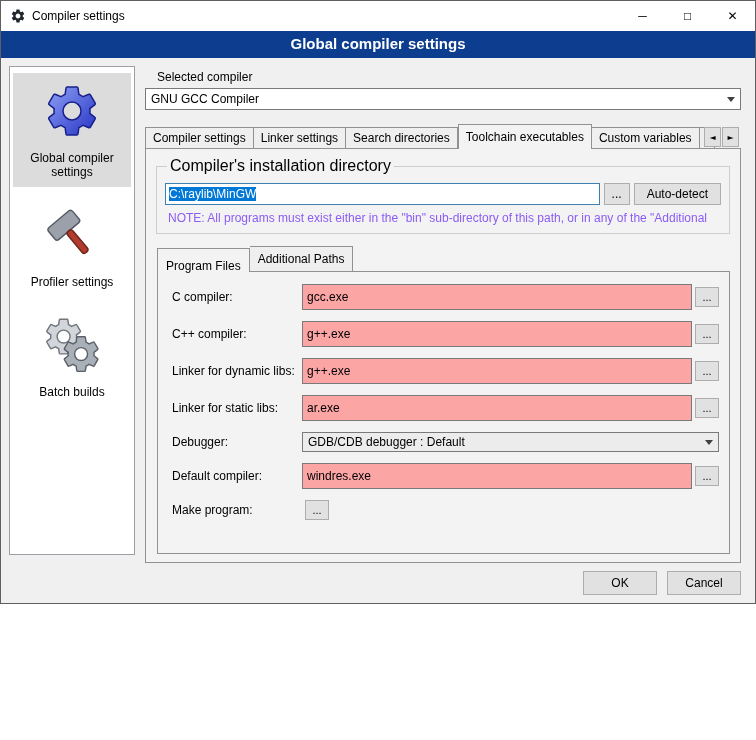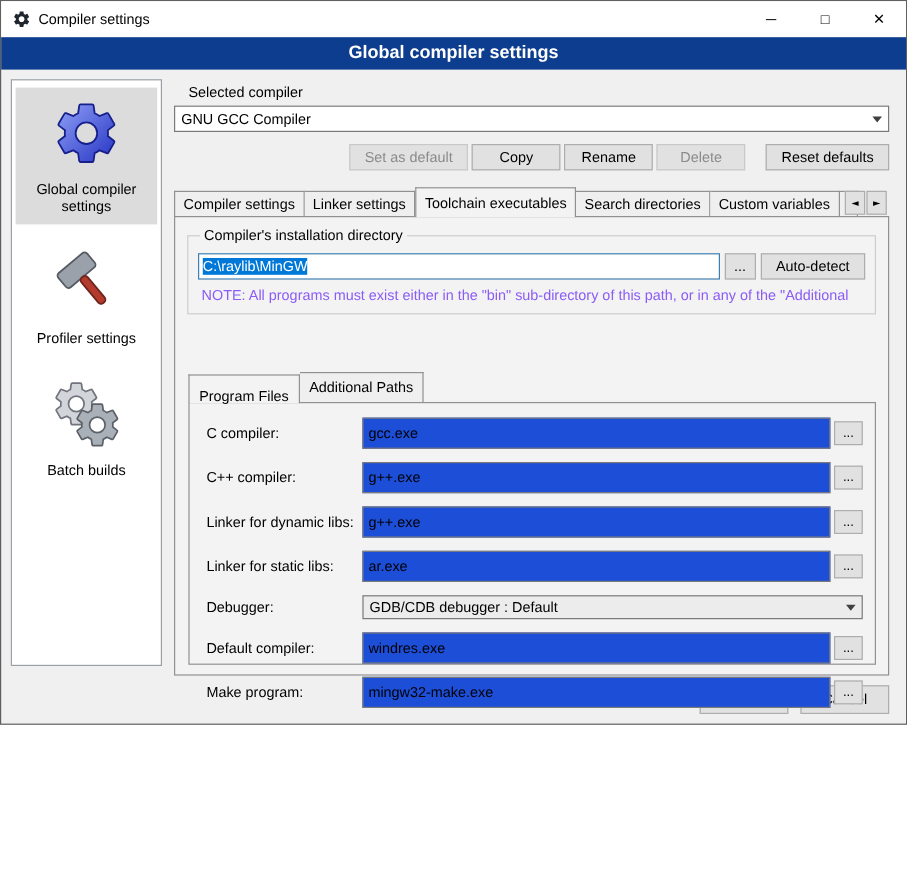--- a/index.html
+++ b/index.html
@@ -48,37 +48,37 @@
   .tab { height: 21px; padding: 0 7px; display: flex; align-items: center; background: #efefef; border: 1px solid #919191; border-bottom: none; cursor: pointer; white-space: nowrap; flex: 0 0 auto; }
   .tab + .tab { border-left: none; }
   .tab.active { height: 25px; background: #f3f3f3; margin-bottom: -1px; border-left: 1px solid #919191; padding-bottom: 1px; }
   .tab.clip { flex: 0 1 auto; min-width: 0; max-width: 42px; overflow: hidden; }
   .tab-scroll { position: absolute; right: 2px; bottom: 1px; display: flex; gap: 1px; }
   .tsbtn { width: 17px; height: 20px; font-size: 8px; background: #e1e1e1; border: 1px solid #adadad; padding: 0; cursor: pointer; font-family: "DejaVu Sans", sans-serif; }
 
   .panel { flex: 1; border: 1px solid #919191; background: #f3f3f3; display: flex; flex-direction: column; min-height: 0; z-index: 1; }
 
   fieldset.group { margin: 8px 10px 0 10px; border: 1px solid #cdcdcd; padding: 6px 8px 8px 8px; }
-  fieldset.group legend { font-size: 12px; padding: 0 3px; margin-left: 2px; }
+  fieldset.group legend { font-size: 16px; padding: 0 3px; margin-left: 2px; }
   .install-row { display: flex; gap: 4px; align-items: center; margin-top: 2px; }
   .path-input { flex: 1; height: 22px; border: 1px solid #3c7fb1; background: #fff; display: flex; align-items: center; padding: 0 3px; overflow: hidden; cursor: text; }
   .path-sel { background: #0078d7; color: #fff; white-space: pre; }
   .browse-btn { width: 26px; height: 22px; padding: 0; flex: 0 0 auto; }
   .autodetect { height: 22px; min-width: 84px; }
   .note { color: #8b5cf6; margin: 6px 2px 0 3px; white-space: nowrap; overflow: hidden; }
 
   .subtabs { display: flex; align-items: flex-end; margin: 12px 0 0 11px; position: relative; z-index: 2; }
-  .subtab { height: 20px; padding: 12px 8px; display: flex; align-items: center; background: #efefef; border: 1px solid #919191; border-bottom: none; cursor: pointer; white-space: nowrap; margin-top: 36px; }
+  .subtab { height: 20px; padding: 12px 8px; display: flex; align-items: center; background: #efefef; border: 1px solid #919191; border-bottom: none; cursor: pointer; white-space: nowrap; }
   .subtab + .subtab { border-left: none; }
   .subtab.active { height: 24px; background: #f3f3f3; margin-bottom: -1px; border-left: 1px solid #919191; padding-bottom: 1px; }
   .subpanel { flex: 1; border: 1px solid #919191; margin: 0 10px 8px 11px; background: #f3f3f3; padding: 12px 10px 0 14px; display: flex; flex-direction: column; min-height: 0; z-index: 1; }
 
   .row { display: flex; align-items: center; margin-bottom: 11px; }
   .row-label { width: 130px; flex: 0 0 auto; }
-  .row-input { flex: 1; height: 20px; border: 1px solid #7a7a7a; padding: 12px 4px; font: 12px "Liberation Sans", sans-serif; background: #1d4ed8; min-width: 0; }
+  .row-input { flex: 1; height: 20px; border: 1px solid #7a7a7a; padding: 12px 4px; font: 12px "Liberation Sans", sans-serif; background: #fca5a5; min-width: 0; }
   .row .browse-btn { width: 24px; height: 20px; margin-left: 3px; font-size: 11px; }
   .row .combo { flex: 1; height: 20px; background: #ececec; align-items: center; }
 
   .footer { display: flex; justify-content: flex-end; gap: 10px; margin-top: 8px; flex: 0 0 auto; align-items: flex-end; }
   .footer .btn { height: 24px; min-width: 74px; }
 </style>
 </head>
 <body>
 
 <div class="window">
@@ -142,34 +142,26 @@
 
       <div class="field-label">Selected compiler</div>
 
       <div class="combo">
         <span>GNU GCC Compiler</span>
         <span class="combo-arrow">
             <span class="darr"></span>
           </span>
       </div>
 
-      <div class="actions">
-        <span class="spacer"></span>
-        <button class="btn first" disabled="">Set as default</button>
-        <button class="btn">Copy</button>
-        <button class="btn">Rename</button>
-        <button class="btn" disabled="">Delete</button>
-        <button class="btn reset">Reset defaults</button>
-      </div>
 
       <div class="tabs">
         <div class="tab">Compiler settings</div>
         <div class="tab">Linker settings</div>
+        <div class="tab">Search directories</div>
         <div class="tab active">Toolchain executables</div>
-        <div class="tab">Search directories</div>
         <div class="tab">Custom variables</div>
         <div class="tab clip">Build</div>
         <div class="tab-scroll">
           <button class="tsbtn">◄</button>
           <button class="tsbtn">►</button>
         </div>
       </div>
 
       <div class="panel">
 
@@ -227,21 +219,20 @@
           </div>
 
           <div class="row">
             <span class="row-label">Default compiler:</span>
             <input class="row-input" type="text" value="windres.exe" style="">
             <button class="btn browse-btn">...</button>
           </div>
 
           <div class="row">
             <span class="row-label">Make program:</span>
-            <input class="row-input" type="text" value="mingw32-make.exe" style="">
             <button class="btn browse-btn">...</button>
           </div>
 
         </div>
       </div>
 
       <div class="footer">
         <button class="btn">OK</button>
         <button class="btn">Cancel</button>
       </div>

